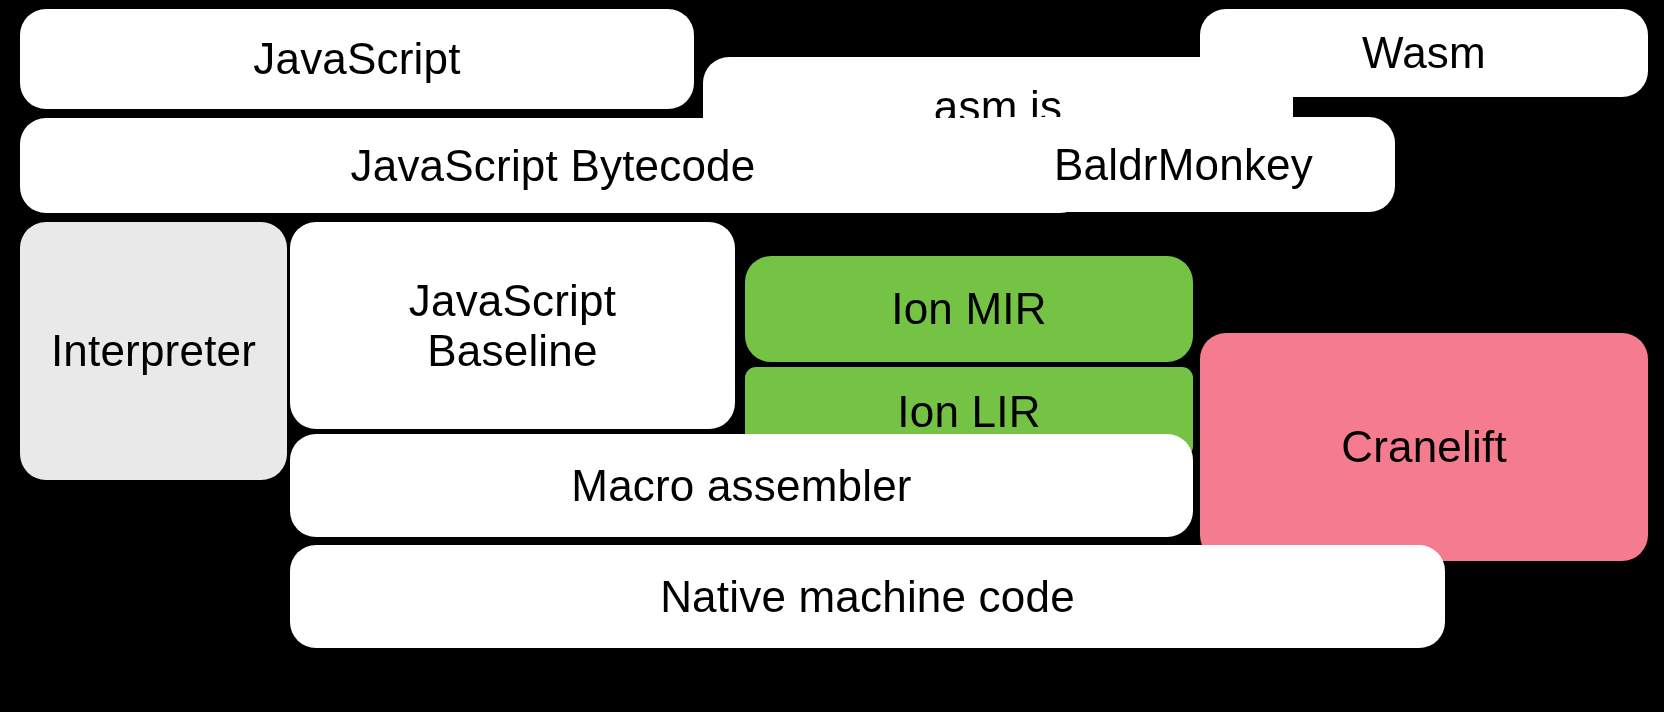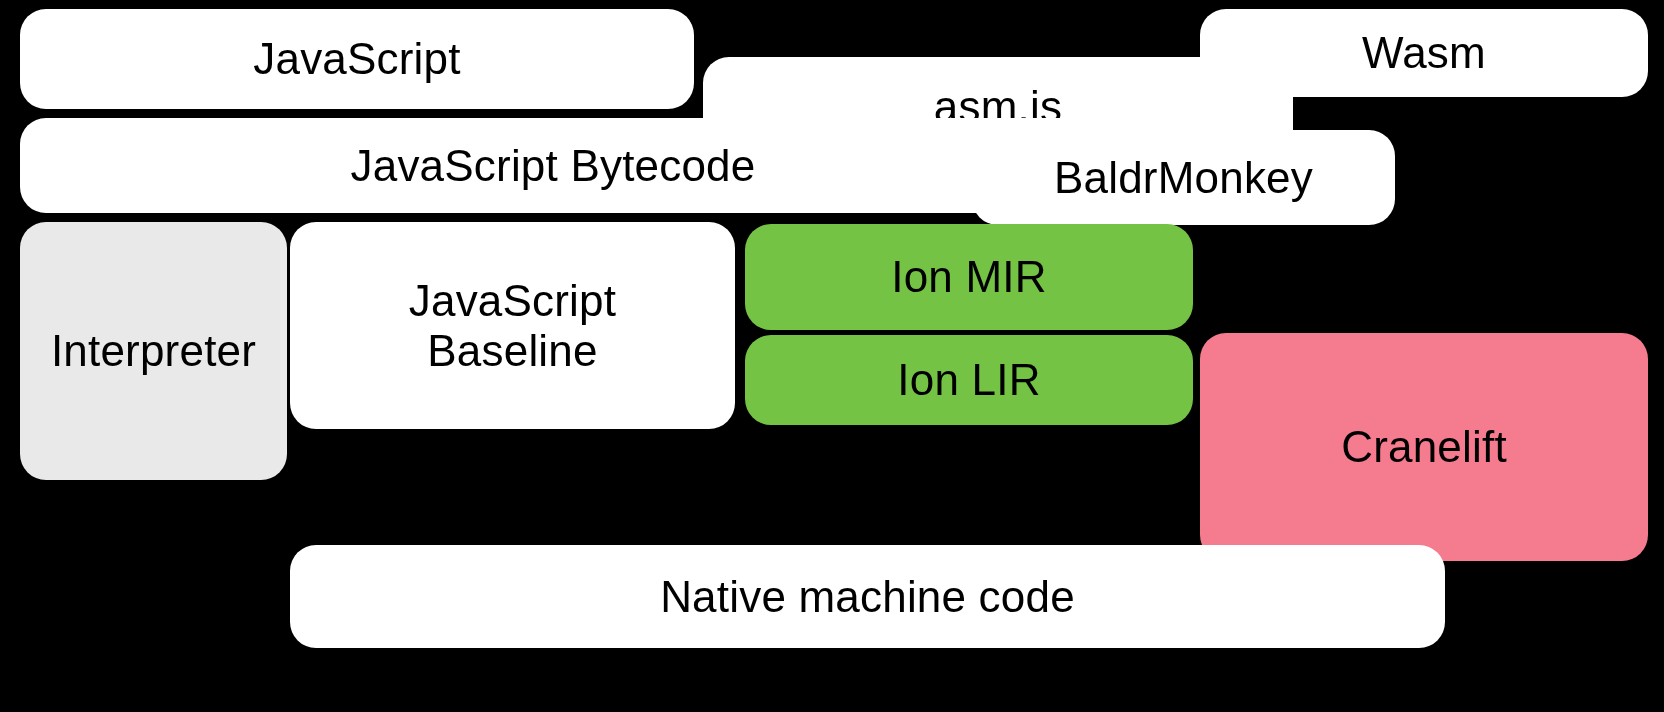--- a/index.html
+++ b/index.html
@@ -25,32 +25,33 @@
     color: #000000;
     background: #ffffff;
     border-radius: 26px;
     font-size: 44px;
     line-height: 1.12;
     letter-spacing: 0.2px;
     white-space: pre-line;
     padding: 4px 6px;
   }
   .node.grey   { background: #e9e9e9; }
-  .node.green  { background: #74c344; }
+  .node.green  { background: #74c344; margin-top: 32px; }
   .node.pink   { background: #f57b8e; }
 </style>
 </head>
 <body>
 
 <div id="canvas" style="background: rgb(0, 0, 0);">
     <div class="node" style="left: 20px; top: 9px; width: 674px; height: 100px;">JavaScript</div>
     <div class="node" style="left: 703px; top: 9px; width: 590px; height: 100px; margin-top: 48px;">asm.js</div>
     <div class="node" style="left: 1200px; top: 9px; width: 448px; height: 88px;">Wasm</div>
     <div class="node" style="left: 20px; top: 118px; width: 1066px; height: 95px;">JavaScript Bytecode</div>
-    <div class="node" style="left: 972px; top: 130px; width: 423px; height: 95px;">BaldrMonkey</div>
+    <div class="node" style="left: 972px; top: 117px; width: 423px; height: 95px;">BaldrMonkey</div>
     <div class="node grey" style="left: 20px; top: 222px; width: 267px; height: 258px;">Interpreter</div>
     <div class="node" style="left: 290px; top: 222px; width: 445px; height: 207px;">JavaScript
 Baseline</div>
     <div class="node green" style="left: 745px; top: 224px; width: 448px; height: 106px;">Ion MIR</div>
-    <div class="node green" style="left: 745px; top: 335px; width: 448px; height: 90px;">Ion LIR</div>
+    <div class="node green" style="left: 745px; top: 335px; width: 448px; height: 90px; border-radius: 11px;">Ion LIR</div>
     <div class="node pink" style="left: 1200px; top: 333px; width: 448px; height: 228px;">Cranelift</div>
+    <div class="node" style="left: 290px; top: 434px; width: 903px; height: 103px;">Macro assembler</div>
     <div class="node" style="left: 290px; top: 545px; width: 1155px; height: 103px;">Native machine code</div>
   </div>
 
 </body></html>

